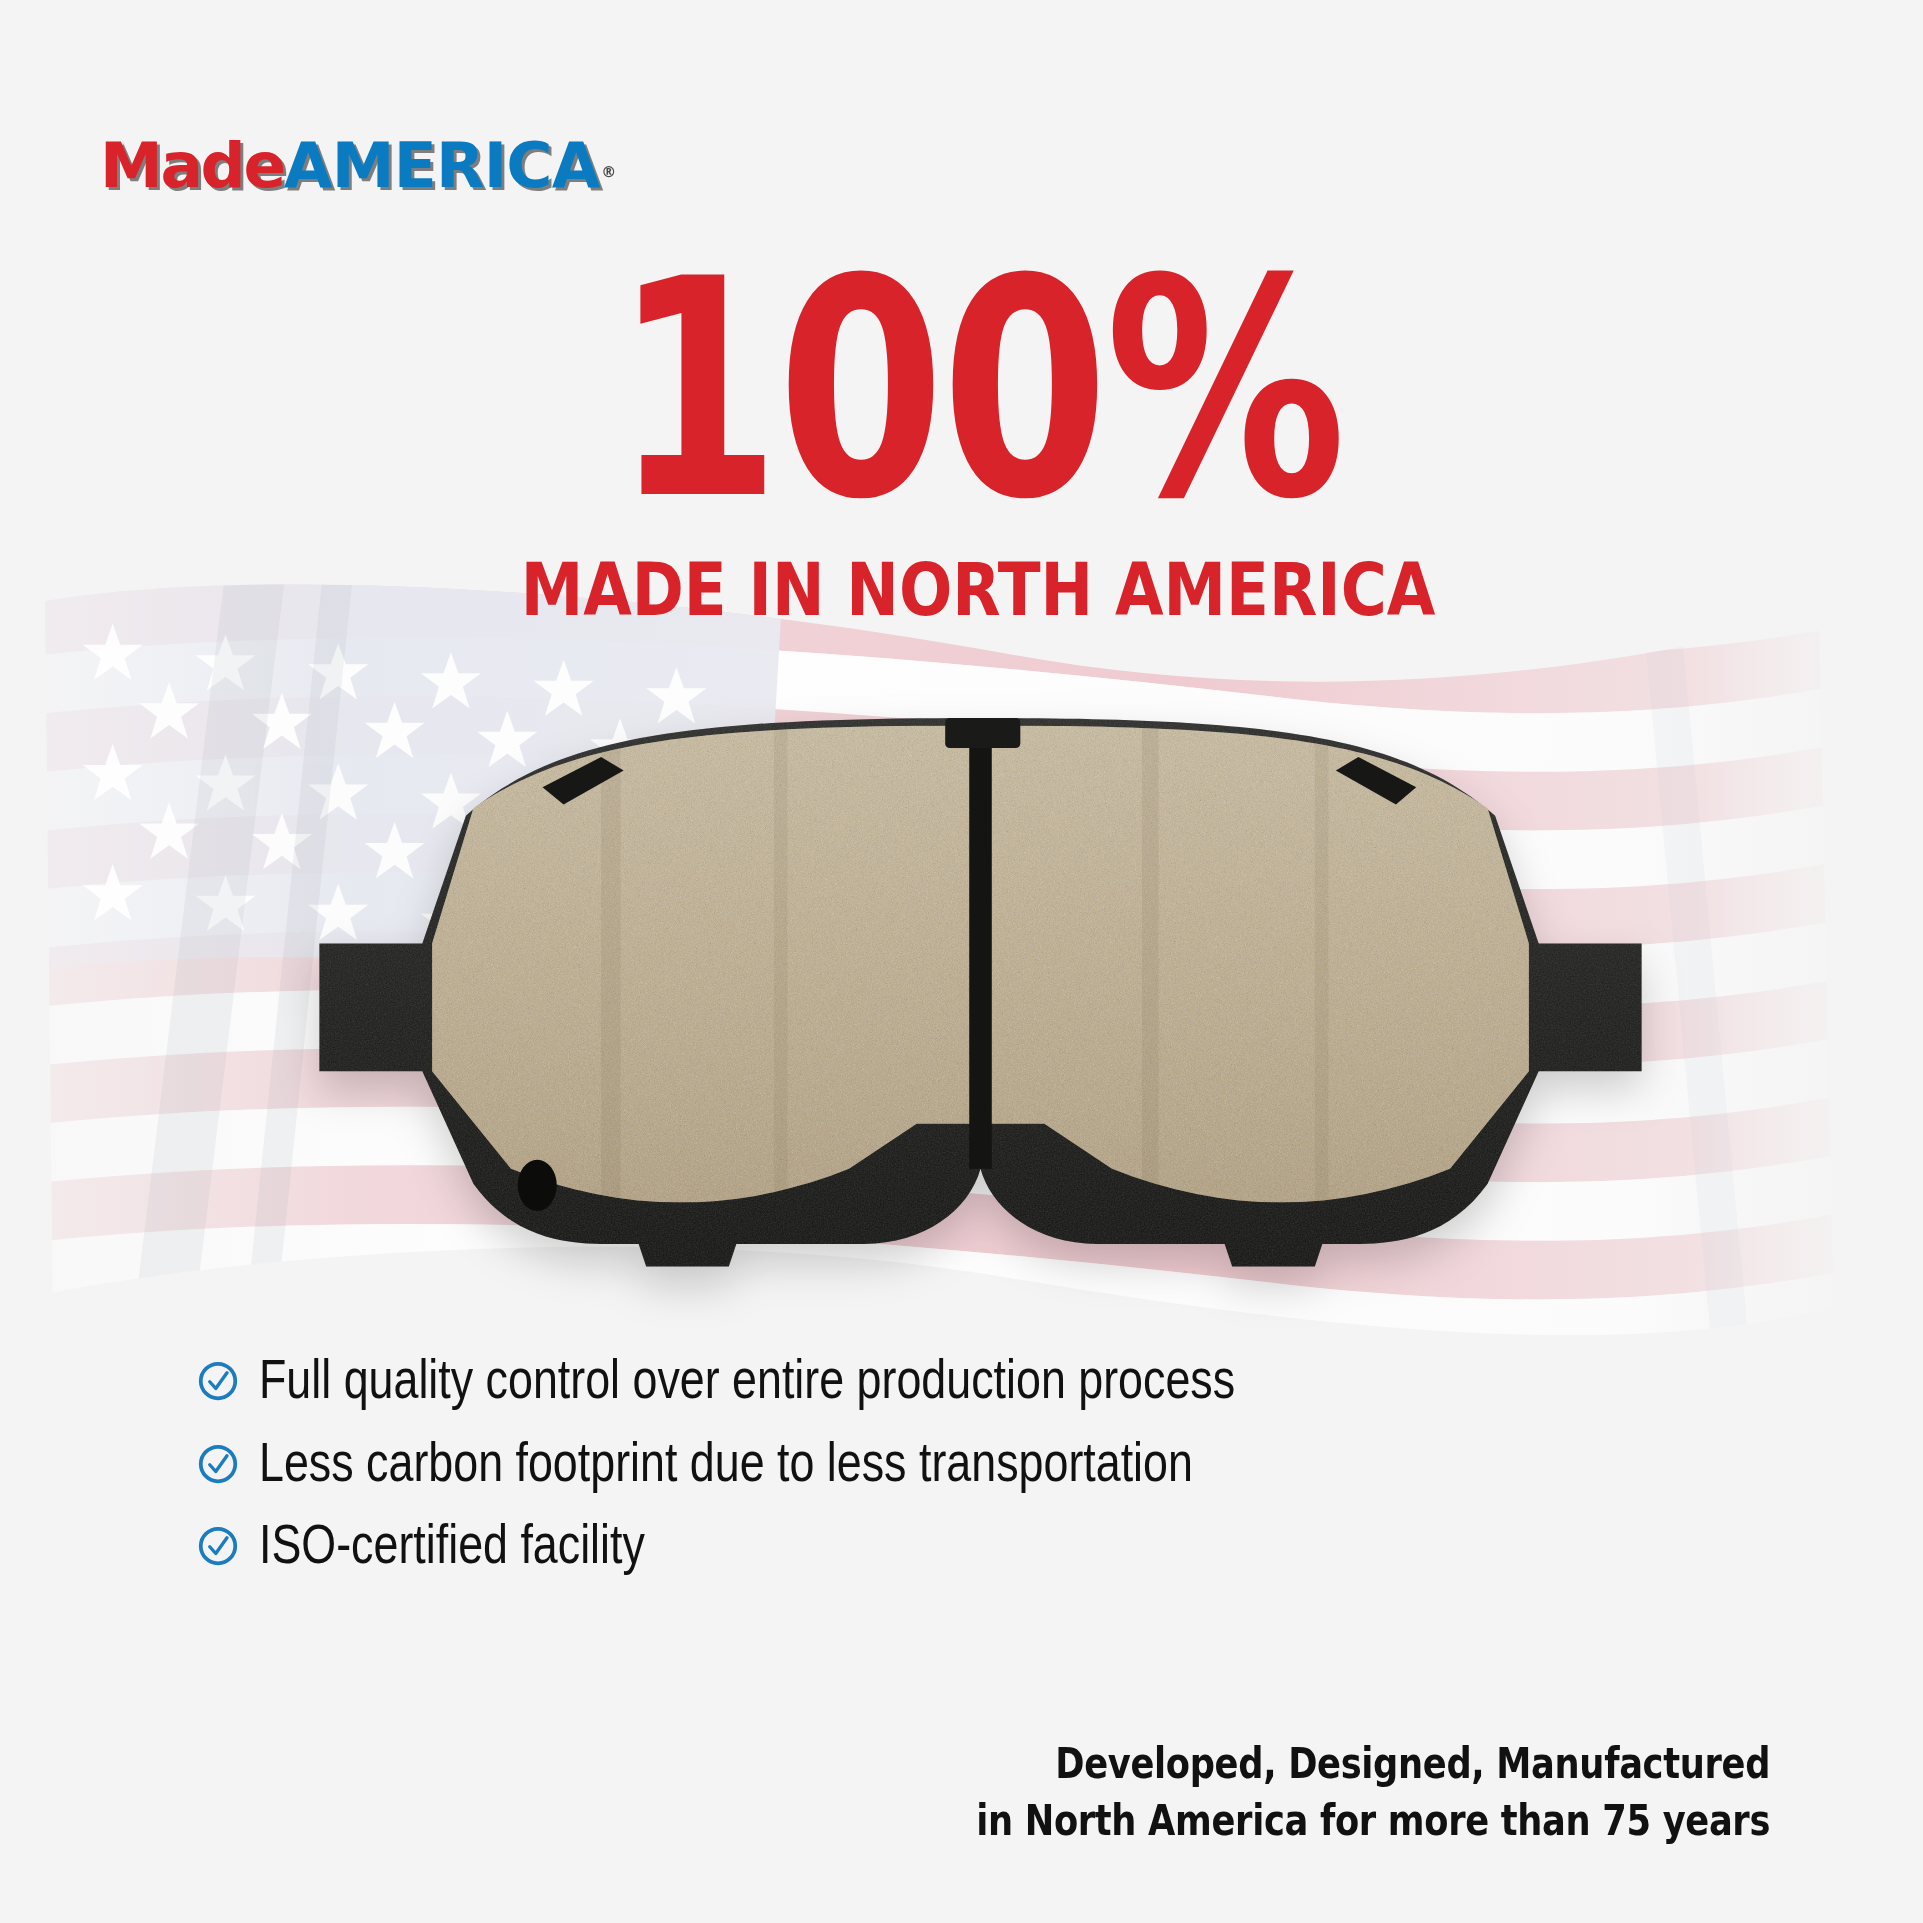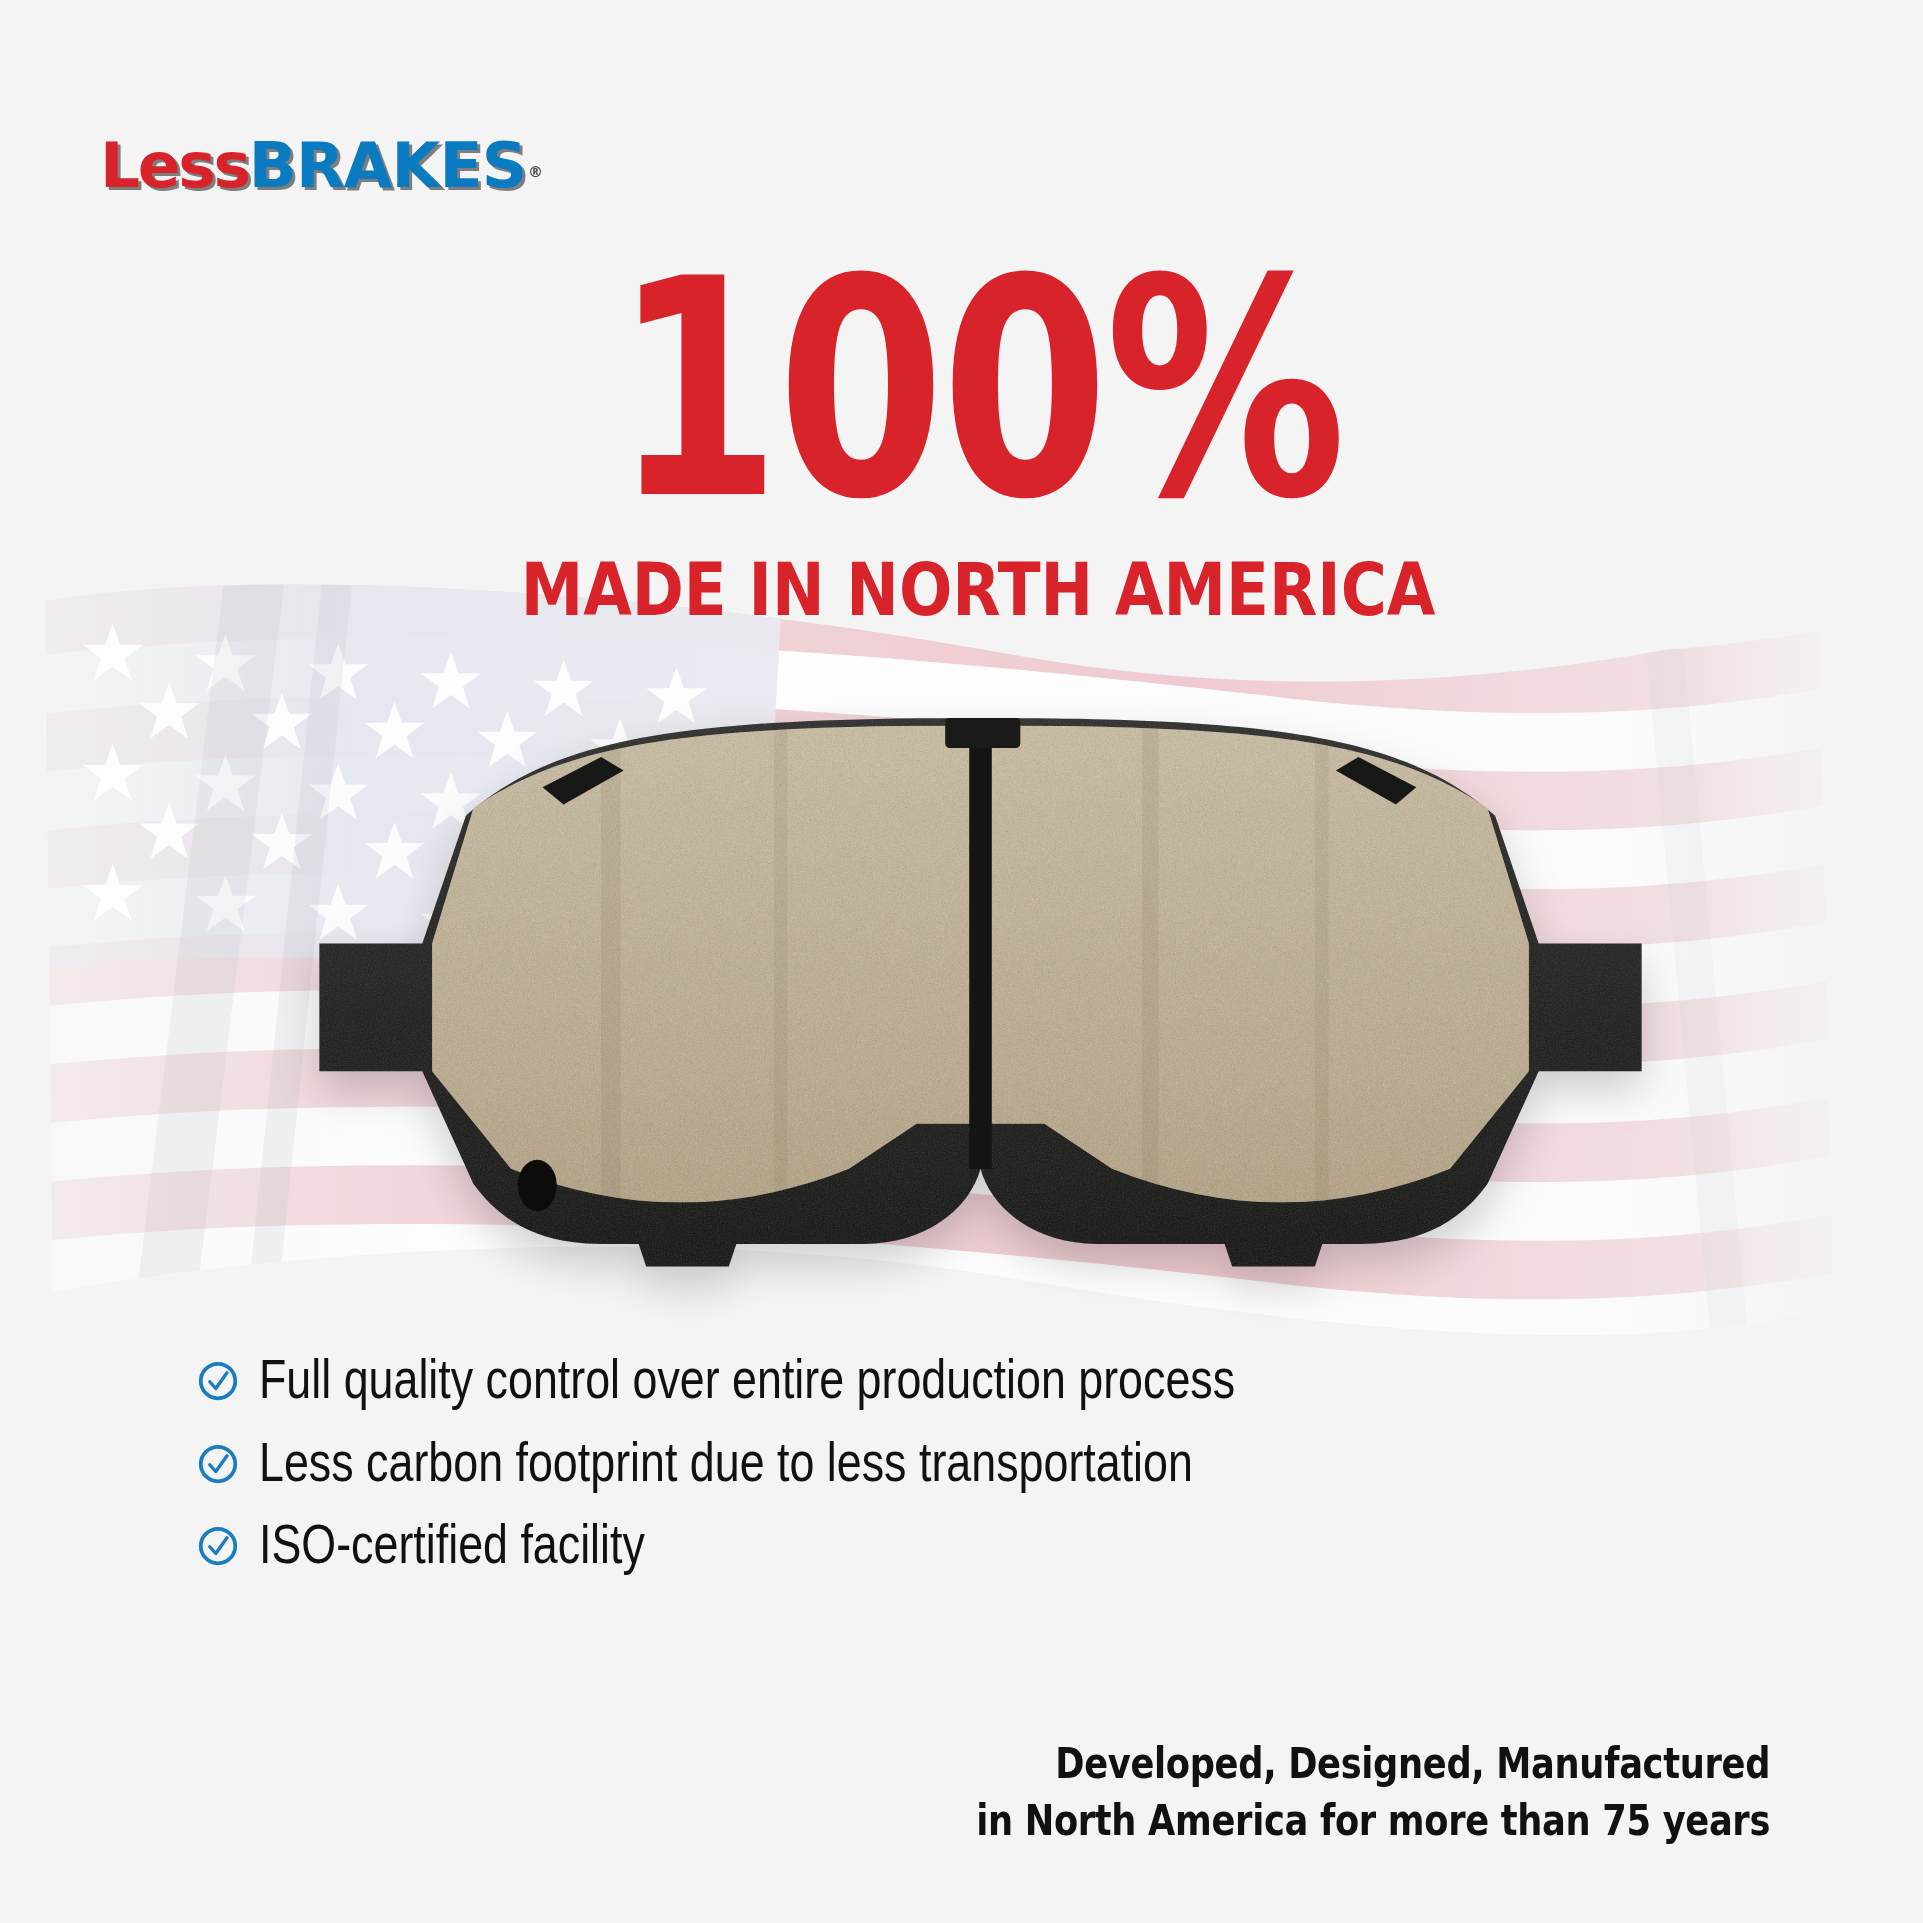--- a/index.html
+++ b/index.html
@@ -260,21 +260,21 @@
         <g opacity="0.12">
           <path d="M300,0 L380,0 L250,1060 L170,1060 Z" fill="#9aa0a8"></path>
           <path d="M430,0 L470,0 L360,1060 L320,1060 Z" fill="#9aa0a8"></path>
           <path d="M2180,0 L2230,0 L2330,1060 L2280,1060 Z" fill="#c9ced4"></path>
         </g>
       </g>
     </svg>
   </div>
 
   <div class="logo">
-    <span class="logo-ameri">Less</span><span class="logo-brakes">BRAKES</span><span class="logo-reg">®</span>
+    <span class="logo-ameri">Made</span><span class="logo-brakes">AMERICA</span><span class="logo-reg">®</span>
   </div>
 
   <div class="headline">
     <span class="headline-pct">100%</span>
     <span class="headline-sub">MADE IN NORTH AMERICA</span>
   </div>
 
   <div class="pad-wrap">
     <svg viewBox="0 0 1950 740" preserveAspectRatio="xMidYMid meet" aria-hidden="true">
       <defs>

